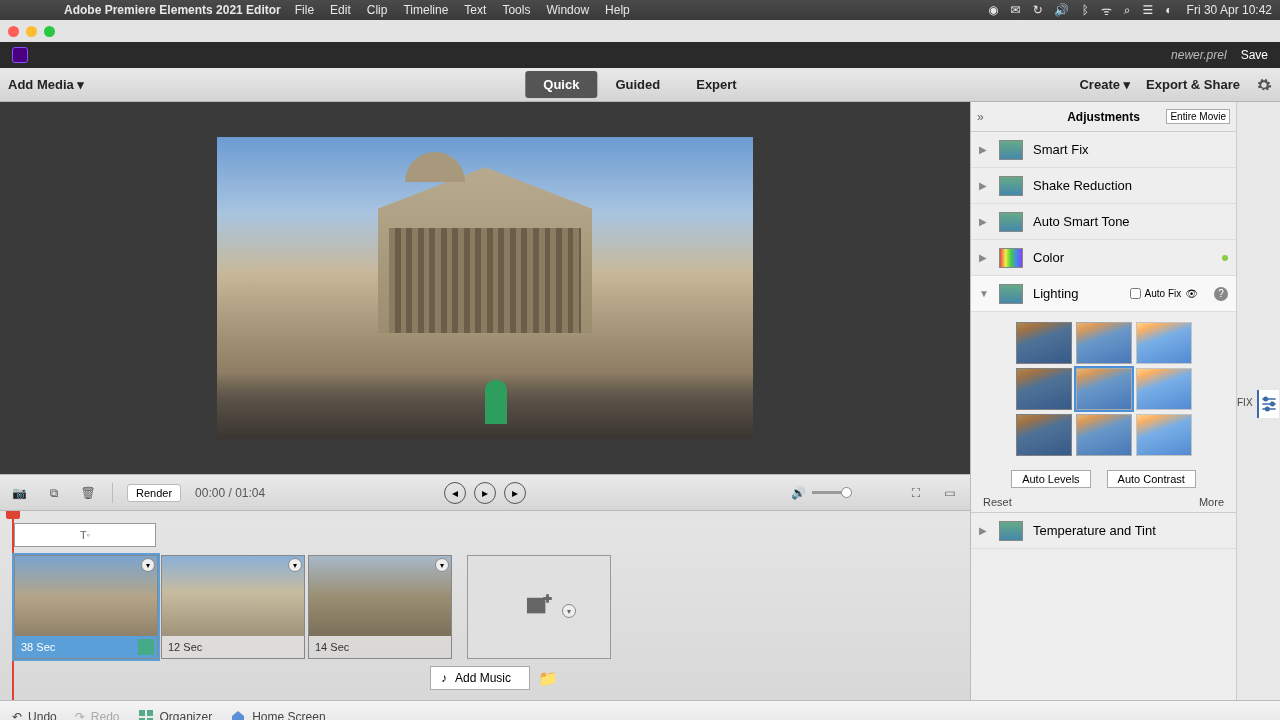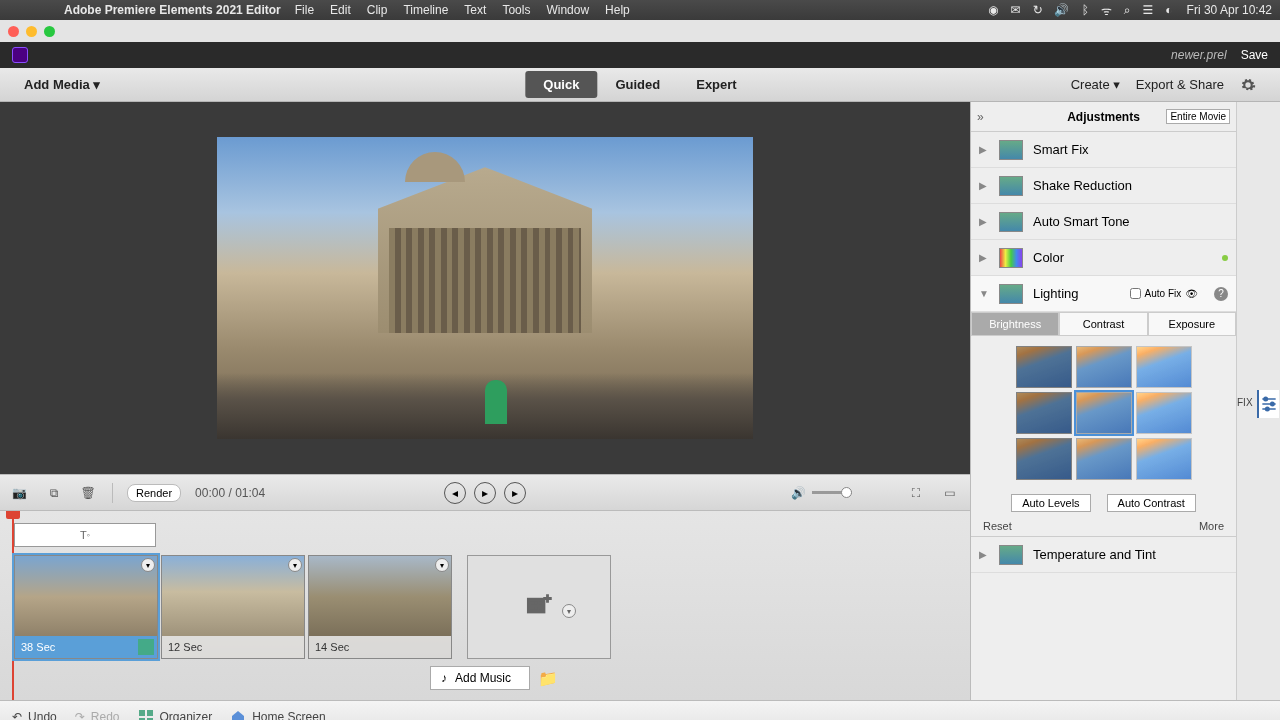--- a/index.html
+++ b/index.html
@@ -21,27 +21,27 @@
 .traffic .yellow { background: #febc2e; }
 .traffic .green { background: #28c840; }
 
 
 .app-header { height: 26px; background: #2a2a2a; display: flex; align-items: center; justify-content: space-between; padding: 0 12px; color: #ddd; font-size: 12px; }
 .app-header .pr-icon { width: 16px; height: 16px; background: #4b0082; border-radius: 3px; border: 1px solid #8a4fff; }
 .app-header .filename { font-style: italic; color: #bbb; }
 .app-header .save { color: #fff; margin-left: 14px; }
 
 
-.toolbar { height: 34px; background: linear-gradient(#e9e9e9,#d4d4d4); display: flex; align-items: center; padding: 0 24px; border-bottom: 1px solid #b5b5b5; font-size: 13px; }
+.toolbar { height: 34px; background: linear-gradient(#e9e9e9,#d4d4d4); display: flex; align-items: center; padding: 0 8px; border-bottom: 1px solid #b5b5b5; font-size: 13px; }
 .toolbar .add-media { font-weight: 600; color: #222; }
 .toolbar .tabs { position: absolute; left: 50%; transform: translateX(-50%); display: flex; gap: 0; }
 .toolbar .tab { padding: 6px 18px; font-weight: 600; color: #222; cursor: pointer; }
 .toolbar .tab.active { background: #555; color: #fff; border-radius: 3px; }
 .toolbar .right { margin-left: auto; display: flex; align-items: center; gap: 16px; }
-.toolbar .right .btn { font-weight: 400; color: #222; }
+.toolbar .right .btn { font-weight: 700; color: #222; }
 .toolbar .gear { width: 16px; height: 16px; }
 
 
 .main { display: flex; height: 598px; }
 
 
 .left-area { flex: 1; display: flex; flex-direction: column; background: #3a3a3a; }
 
 
 .preview-wrap { flex: 1; background: #3a3a3a; display: flex; align-items: center; justify-content: center; position: relative; }
@@ -51,21 +51,21 @@
 .preview-banner { position: absolute; width: 14px; height: 60px; background: #a02828; }
 .preview-banner.b1 { left: 47%; top: 42%; }
 .preview-banner.b2 { left: 55%; top: 40%; }
 .preview-dome { position: absolute; left: 35%; top: 5%; width: 60px; height: 30px; background: #a8987c; border-radius: 30px 30px 0 0; }
 .preview-crowd { position: absolute; bottom: 0; left: 0; right: 0; height: 22%; background: linear-gradient(0deg, #3a3530, #5a5248 60%, transparent); }
 .preview-fg { position: absolute; bottom: 5%; left: 50%; width: 22px; height: 44px; background: #2e9e5e; border-radius: 10px 10px 0 0; }
 
 
 .playback { height: 36px; background: linear-gradient(#eaeaea,#d6d6d6); display: flex; align-items: center; padding: 0 10px; gap: 14px; font-size: 12px; border-top: 1px solid #bbb; }
 .playback .icon-btn { width: 20px; height: 20px; display: inline-flex; align-items: center; justify-content: center; color: #555; }
-.playback .render-btn { background: #fff; border: 1px solid #bbb; padding: 2px 8px; font-size: 11px; border-radius: 8px; }
+.playback .render-btn { background: #fff; border: 1px solid #bbb; padding: 2px 8px; font-size: 11px; border-radius: 3px; }
 .playback .time { color: #555; }
 .playback .divider { width: 1px; height: 20px; background: #bbb; }
 .playback .center-controls { margin: 0 auto; position: absolute; left: 50%; transform: translateX(-50%); display: flex; gap: 8px; }
 .playback .ctrl { width: 22px; height: 22px; border-radius: 50%; border: 1.5px solid #555; display: flex; align-items: center; justify-content: center; }
 .playback .vol-group { display: flex; align-items: center; gap: 6px; margin-left: auto; }
 .playback .vol-track { width: 40px; height: 3px; background: #999; position: relative; }
 .playback .vol-thumb { position: absolute; right: 0; top: -4px; width: 11px; height: 11px; background: #fff; border: 1px solid #888; border-radius: 50%; }
 
 
 .timeline { height: 190px; background: linear-gradient(#e5e5e5,#d8d8d8); position: relative; border-top: 1px solid #bbb; overflow: hidden; }
@@ -308,25 +308,20 @@
         <span class="aicon"></span>
         <span>Lighting</span>
         <div class="autofix">
           <input type="checkbox" style="">
           <span>Auto Fix</span>
           <span>👁</span>
         </div>
         <span class="help">?</span>
       </div>
 
-      <div class="sub-tabs">
-        <div class="stab active">Brightness</div>
-        <div class="stab">Contrast</div>
-        <div class="stab">Exposure</div>
-      </div>
 
       <div class="preset-grid">
         <div class="preset dim"></div>
         <div class="preset"></div>
         <div class="preset bright"></div>
         <div class="preset dim"></div>
         <div class="preset selected"></div>
         <div class="preset bright"></div>
         <div class="preset dim"></div>
         <div class="preset"></div>

